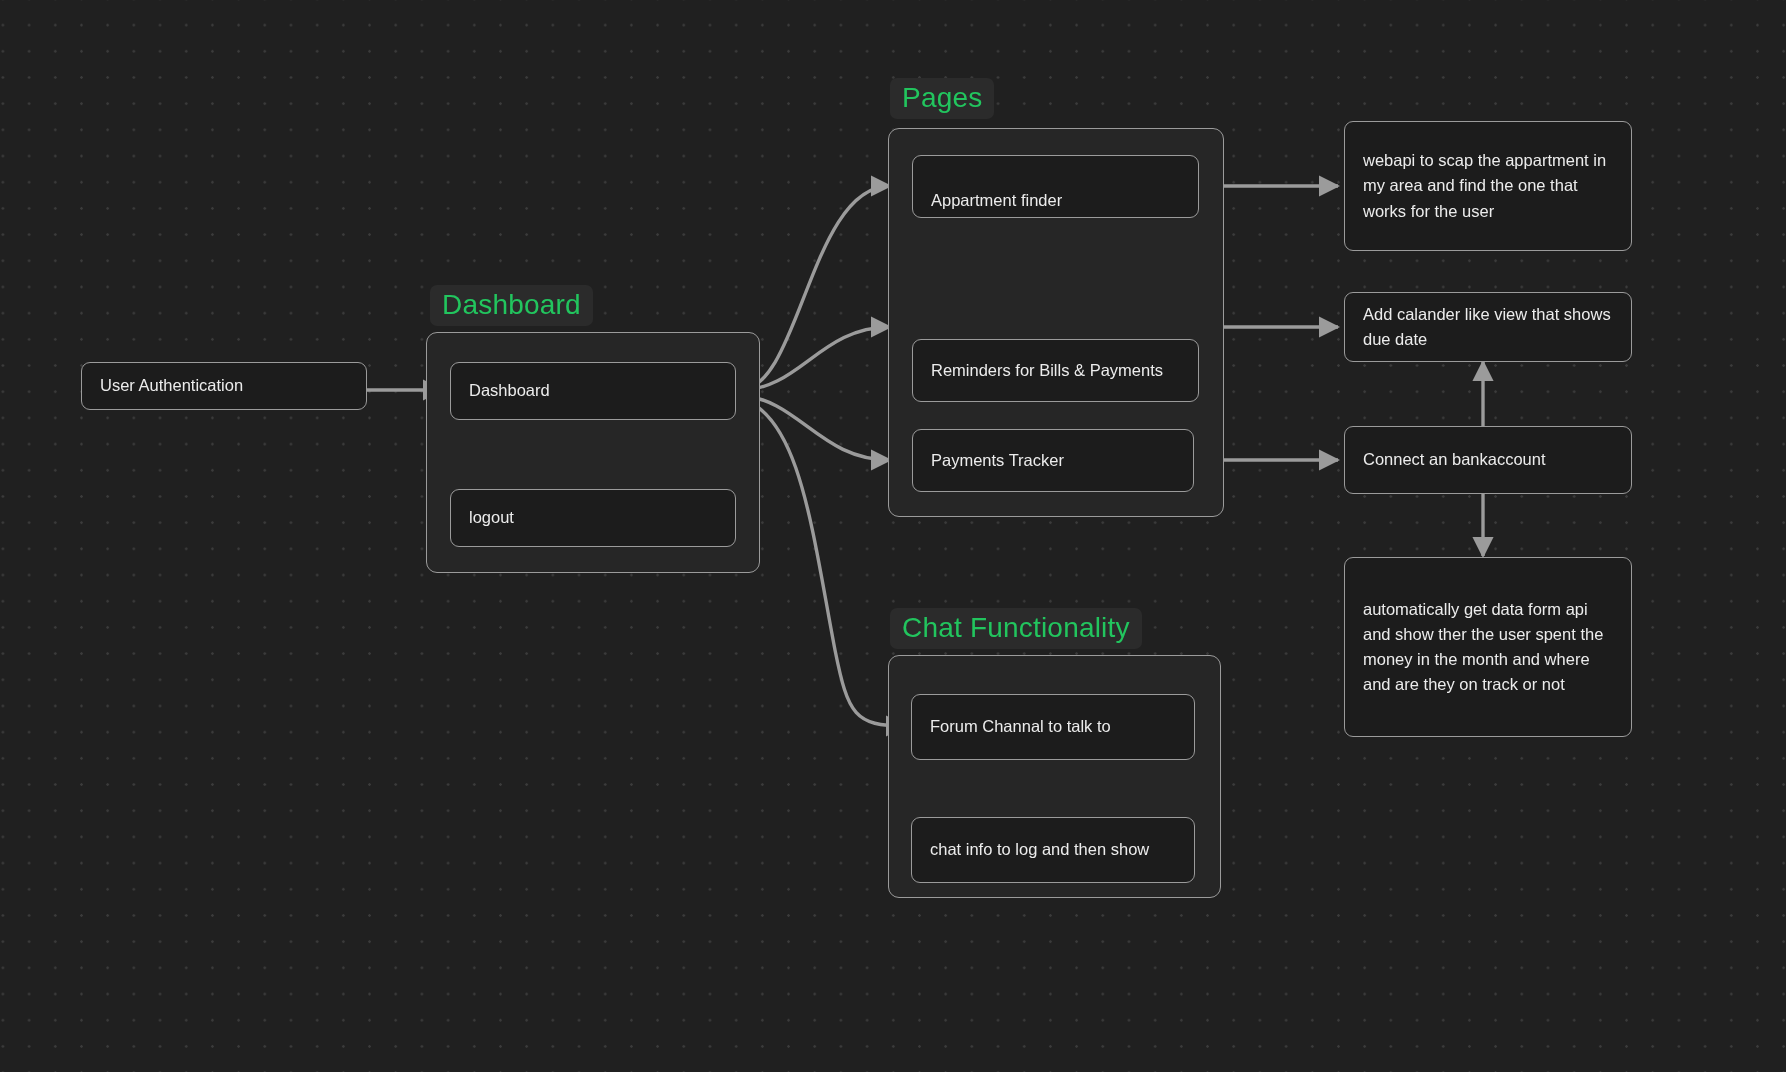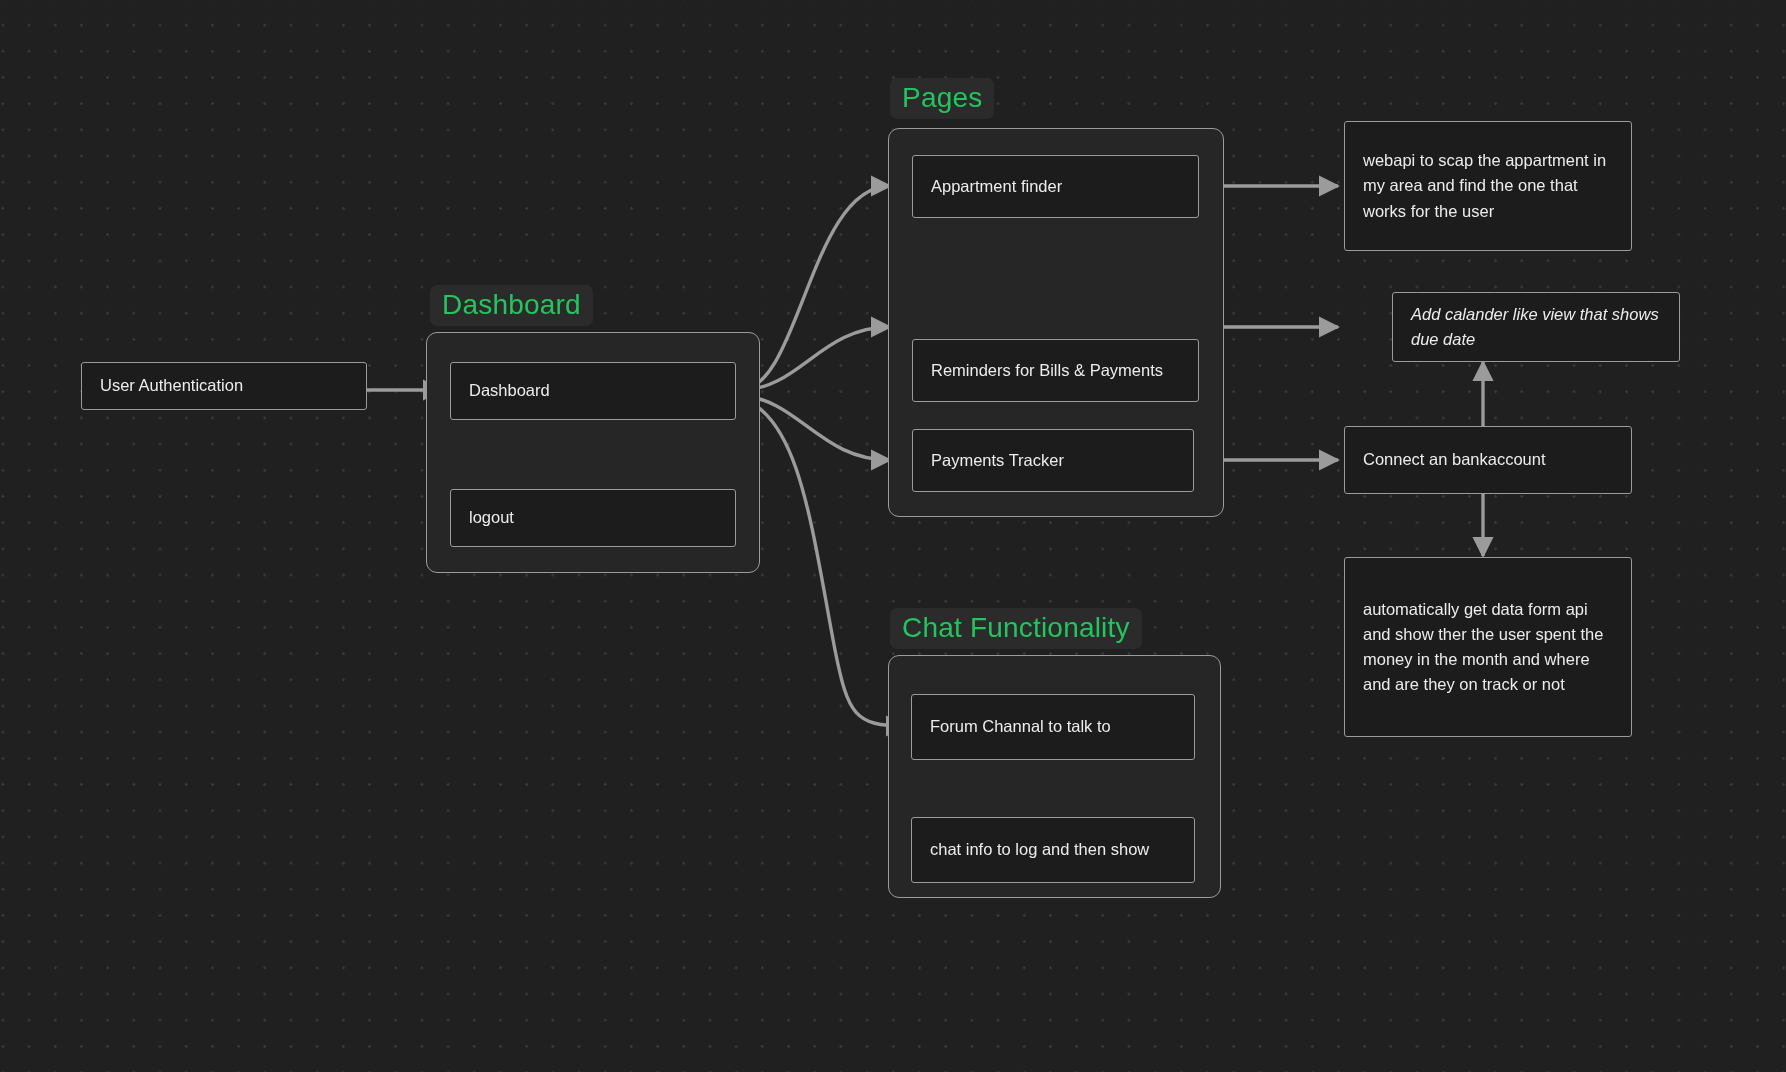--- a/index.html
+++ b/index.html
@@ -41,21 +41,21 @@
     border-radius: 7px;
     padding: 3px 12px 5px 12px;
     font-size: 28px;
     line-height: 1.18;
     white-space: nowrap;
     letter-spacing: 0.2px;
   }
   .node {
     position: absolute;
     border: 1.4px solid #9b9b9b;
-    border-radius: 3px;
+    border-radius: 9px;
     background: #1c1c1c;
     color: #ececec;
     font-size: 16.5px;
     line-height: 1.52;
     z-index: 4;
     padding: 4px 18px;
     display: flex;
     align-items: center;
   }
   .node span { display: block; width: 100%; }
@@ -111,37 +111,37 @@
     <span>Dashboard</span>
   </div>
 
   <div class="node" style="left:450px; top:489px; width:286px; height:58px;justify-content:center;">
     <span>logout</span>
   </div>
 
   <div class="cluster" style="left:888px; top:128px; width:336px; height:389px;"></div>
   <div class="cluster-label" style="left:890px; top:78px;">Pages</div>
 
-  <div class="node" style="left:912px; top:155px; width:287px; height:63px;">
+  <div class="node" style="left:912px; top:155px; width:287px; height:63px;align-items:flex-end;">
     <span>Appartment finder</span>
   </div>
 
   <div class="node multiline" style="left:912px; top:296px; width:287px; height:63px;margin-top:43px;">
     <span>Reminders for Bills &amp; Payments</span>
   </div>
 
   <div class="node" style="left:912px; top:429px; width:282px; height:63px;">
     <span>Payments Tracker</span>
   </div>
 
   <div class="node multiline" style="left:1344px; top:121px; width:288px; height:130px;">
     <span>webapi to scap the appartment in my area and find the one that works for the user</span>
   </div>
 
-  <div class="node multiline" style="left:1392px; top:292px; width:288px; height:70px;font-style:italic;">
+  <div class="node multiline" style="left:1344px; top:292px; width:288px; height:70px;">
     <span>Add calander like view that shows due date</span>
   </div>
 
   <div class="node" style="left:1344px; top:426px; width:288px; height:68px;justify-content:flex-end;">
     <span>Connect an bankaccount</span>
   </div>
 
   <div class="node multiline" style="left:1344px; top:557px; width:288px; height:180px;">
     <span>automatically get data form api and show ther the user spent the money in the month and where and are they on track or not</span>
   </div>

